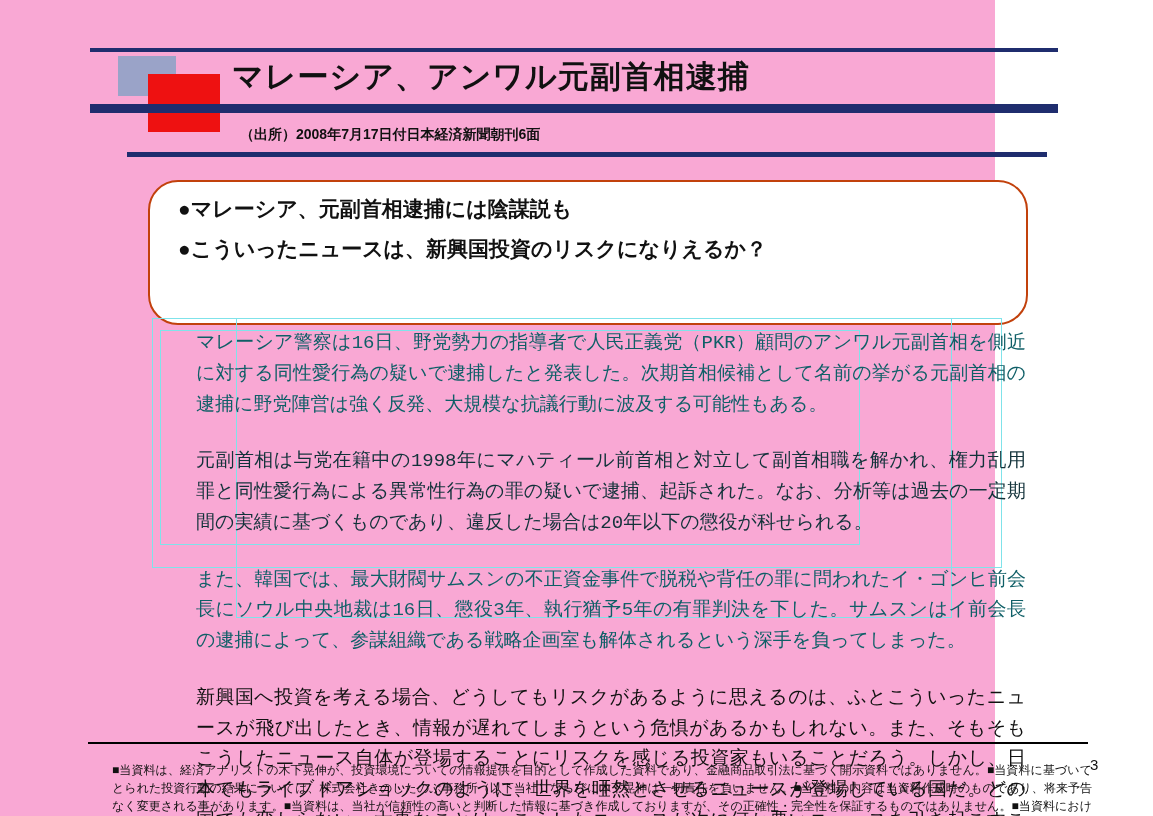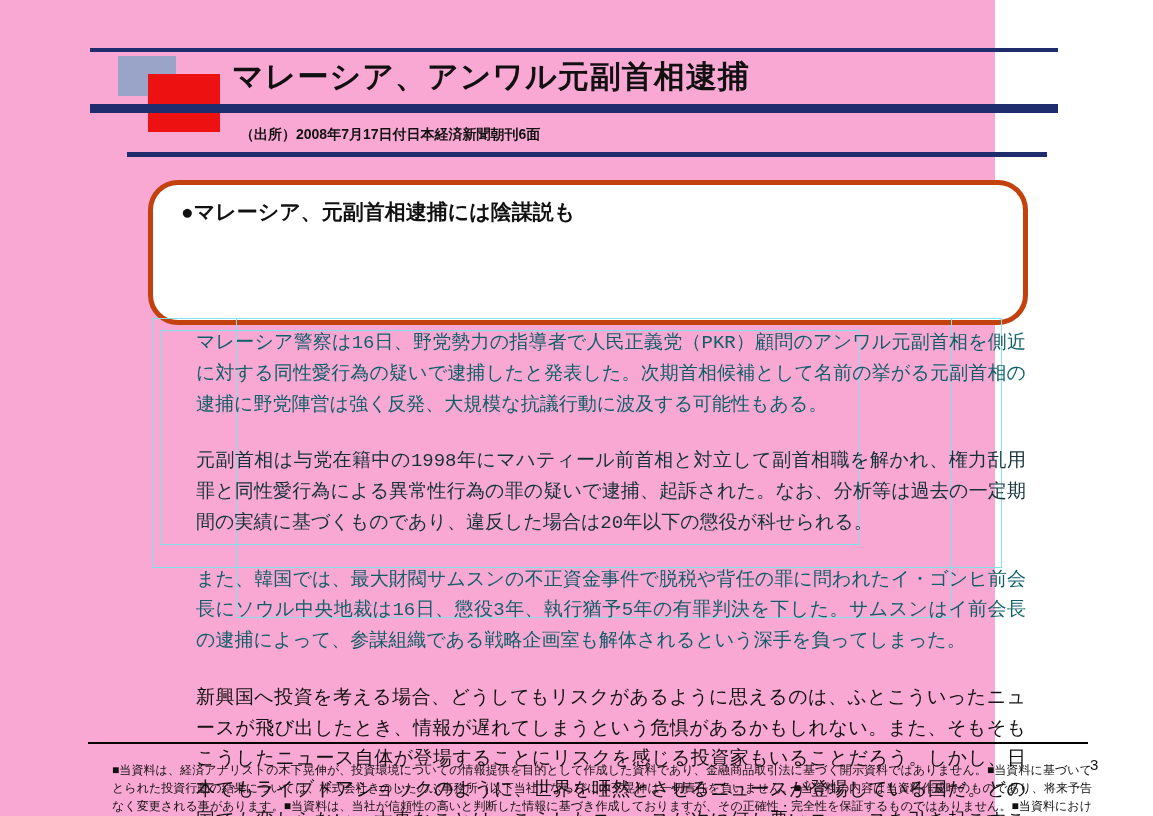--- a/index.html
+++ b/index.html
@@ -85,21 +85,21 @@
     background: #1f2d6e;
   }
 
   
   .bullet-box {
     position: absolute;
     left: 148px;
     top: 180px;
     width: 880px;
     height: 145px;
-    border: 5px solid #c2410c;
+    border: 2px solid #c2410c;
     border-radius: 30px;
     background: #ffffff;
     box-sizing: border-box;
     padding: 16px 0 0 28px;
   }
   .bullet-line {
     font-size: 21px;
     font-weight: bold;
     color: #111111;
     line-height: 1.0;
@@ -172,20 +172,21 @@
   <div class="header-rule-top"></div>
   <div class="header-block-gray"></div>
   <div class="header-block-red"></div>
   <div class="title">マレーシア、アンワル元副首相逮捕</div>
   <div class="header-rule-bottom"></div>
   <div class="source">（出所）2008年7月17日付日本経済新聞朝刊6面</div>
   <div class="rule-under-source"></div>
 
   <div class="bullet-box">
     <div class="bullet-line">●マレーシア、元副首相逮捕には陰謀説も</div>
+    <div class="bullet-line">●こういったニュースは、新興国投資のリスクになりえるか？</div>
   </div>
 
   <div class="cyan-frame cf1"></div>
   <div class="cyan-frame cf2"></div>
   <div class="cyan-frame cf3"></div>
 
   <div class="body-text">
     <p class="para teal">マレーシア警察は16日、野党勢力の指導者で人民正義党（PKR）顧問のアンワル元副首相を側近に対する同性愛行為の疑いで逮捕したと発表した。次期首相候補として名前の挙がる元副首相の逮捕に野党陣営は強く反発、大規模な抗議行動に波及する可能性もある。</p>
     <p class="para dark">元副首相は与党在籍中の1998年にマハティール前首相と対立して副首相職を解かれ、権力乱用罪と同性愛行為による異常性行為の罪の疑いで逮捕、起訴された。なお、分析等は過去の一定期間の実績に基づくものであり、違反した場合は20年以下の懲役が科せられる。</p>
     <p class="para teal">また、韓国では、最大財閥サムスンの不正資金事件で脱税や背任の罪に問われたイ・ゴンヒ前会長にソウル中央地裁は16日、懲役3年、執行猶予5年の有罪判決を下した。サムスンはイ前会長の逮捕によって、参謀組織である戦略企画室も解体されるという深手を負ってしまった。</p>

